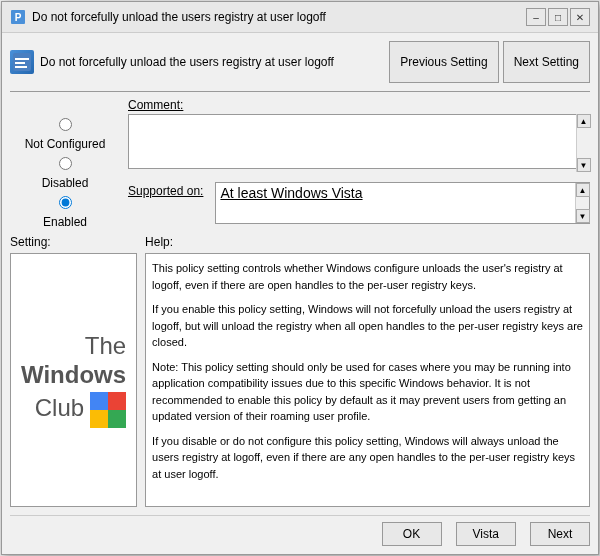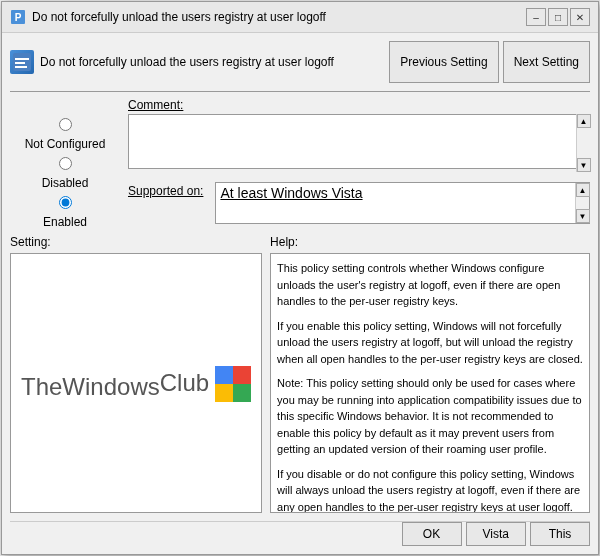--- a/index.html
+++ b/index.html
@@ -265,21 +265,22 @@
     .help-box p {
       margin-bottom: 8px;
     }
     .help-box p:last-child {
       margin-bottom: 12px;
     }
 
     .bottom-buttons {
       display: flex;
       justify-content: flex-end;
-      gap: 4px;
+      gap: 14px;
+      padding-top: 6px;
       border-top: 1px solid #ccc;
       margin-top: 2px;
     }
     .bottom-btn {
       padding: 4px 16px;
       background: #e8e8e8;
       border: 1px solid #999;
       cursor: pointer;
       font-size: 12px;
       font-family: inherit;
@@ -388,23 +389,23 @@
           </div>
         </div>
       </div>
     </div>
 
     <div class="options-help-row">
       <div class="options-section">
         <span class="section-label">Setting:</span>
         <div class="options-box">
           <div class="watermark-container">
-            <div style="display:flex; flex-direction:row; align-items:flex-end; position:relative;">
+            <div style="display:flex; flex-direction:column; align-items:flex-end; position:relative;">
               <span style="font-size:24px; font-weight:300; color:#555; line-height:1.2;">The</span>
-              <span style="font-size:24px; font-weight:400; color:#555; line-height:1.2;">Windows</span>
+              <span style="font-size:24px; font-weight:700; color:#555; line-height:1.2;">Windows</span>
               <div style="display:flex; align-items:center; gap:2px;">
                 <span style="font-size:24px; font-weight:300; color:#555; line-height:1.2;">Club</span>
                 <div class="logo-block" style="margin-left:4px; margin-top:2px;">
                   <div class="lb1"></div>
                   <div class="lb2"></div>
                   <div class="lb3"></div>
                   <div class="lb4"></div>
                 </div>
               </div>
             </div>
@@ -419,16 +420,16 @@
           <p>If you enable this policy setting, Windows will not forcefully unload the users registry at logoff, but will unload the registry when all open handles to the per-user registry keys are closed.</p>
           <p>Note: This policy setting should only be used for cases where you may be running into application compatibility issues due to this specific Windows behavior. It is not recommended to enable this policy by default as it may prevent users from getting an updated version of their roaming user profile.</p>
           <p>If you disable or do not configure this policy setting, Windows will always unload the users registry at logoff, even if there are any open handles to the per-user registry keys at user logoff.</p>
         </div>
       </div>
     </div>
 
     <div class="bottom-buttons">
       <button class="bottom-btn primary">OK</button>
       <button class="bottom-btn">Vista</button>
-      <button class="bottom-btn">This</button>
+      <button class="bottom-btn">Next</button>
     </div>
   </div>
 </div>
 
 </body></html>

